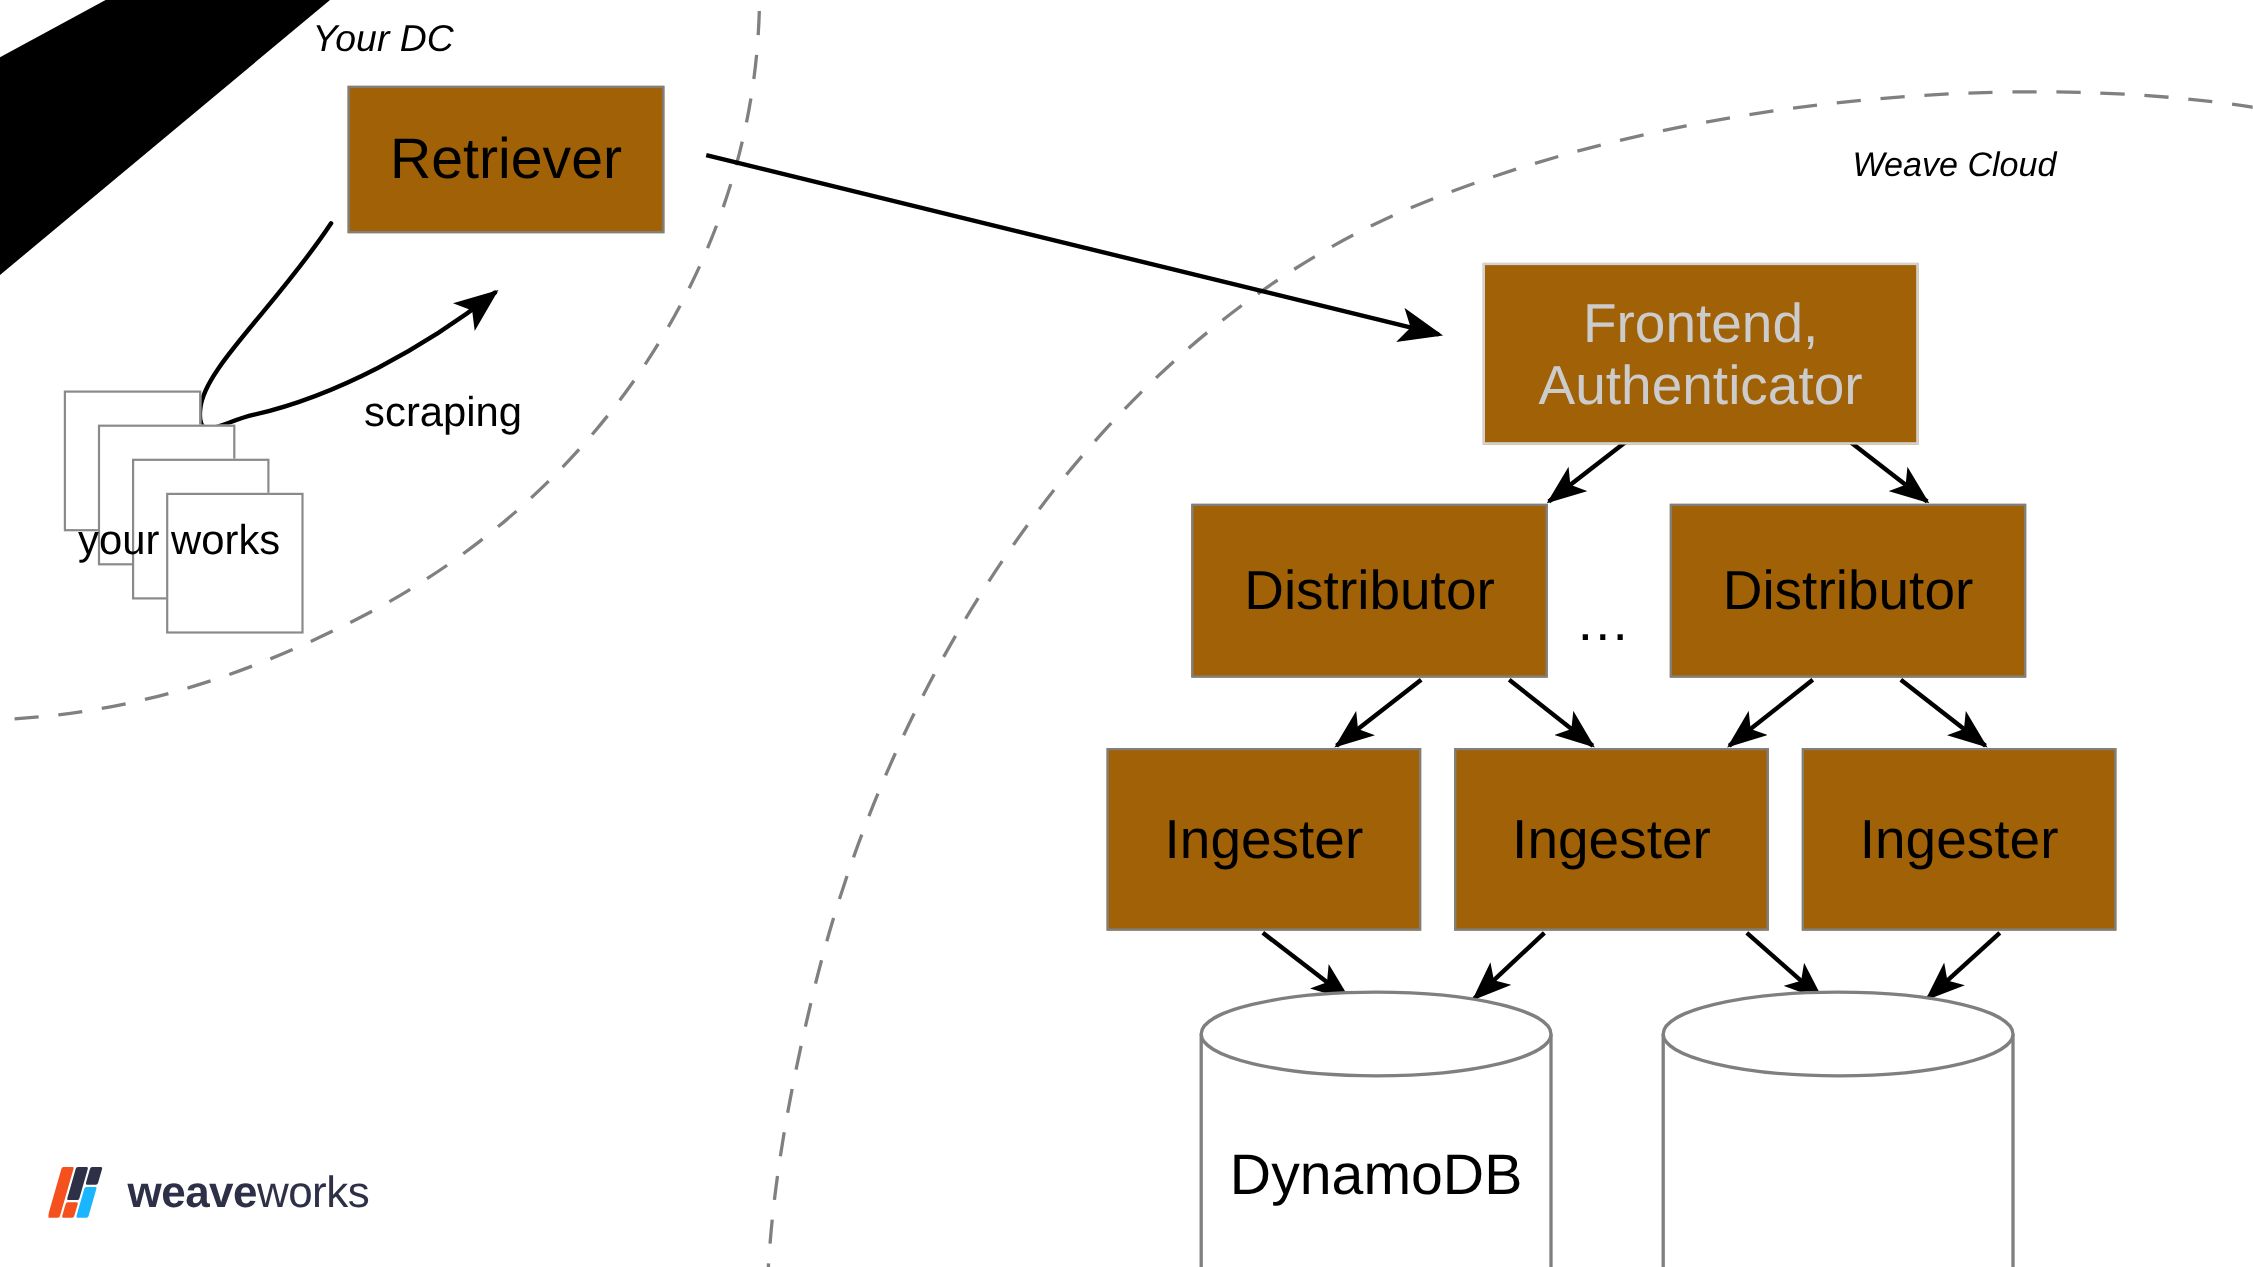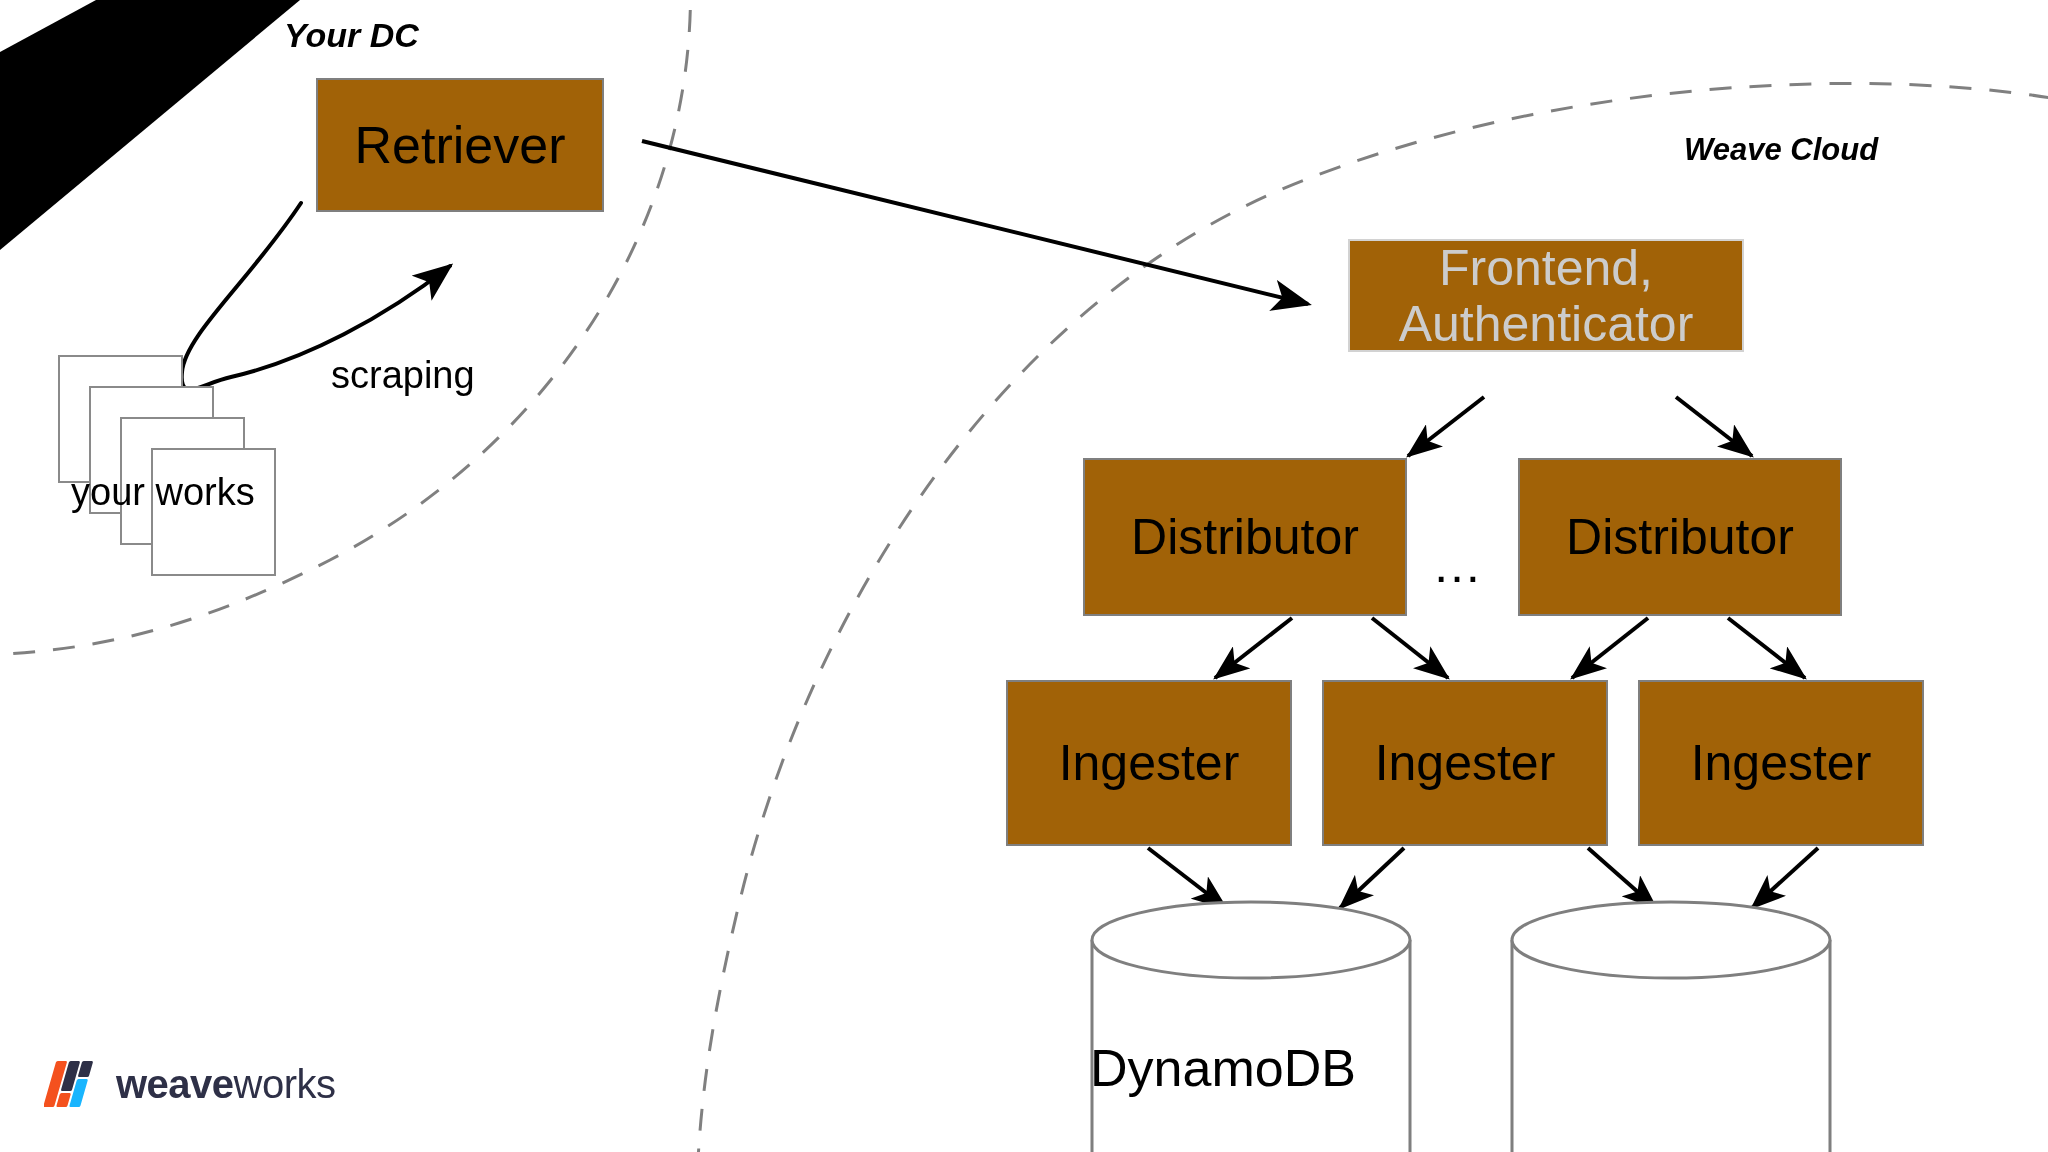--- a/index.html
+++ b/index.html
@@ -39,21 +39,21 @@
     white-space: pre-line;
   }
   .node-box.faded {
     border-color: #d2d2d2;
     color: #cccccc;
   }
 
   
   .region-title {
     position: absolute;
-    font-weight: bold;
+    font-weight: normal;
     font-style: italic;
     color: #000000;
     white-space: nowrap;
   }
 
   
   .plain-label {
     position: absolute;
     color: #000000;
     white-space: nowrap;
@@ -81,20 +81,21 @@
   }
   .cylinder .cyl-svg {
     position: absolute;
     top: 0; left: 0;
     overflow: visible;
   }
   .cylinder .cyl-label {
     position: absolute;
     left: 0;
     width: 100%;
+    text-align: center;
     color: #000000;
     white-space: nowrap;
   }
 
   
   #weaveworks-logo {
     position: absolute;
     left: 44px;
     top: 1055px;
     display: flex;
@@ -157,21 +158,21 @@
   <div class="job-sheet s1"></div>
   <div class="job-sheet s2"></div>
   <div class="job-sheet s3"></div>
   <div class="job-sheet s4"></div>
   <div class="plain-label" id="jobs-label" style="left:71px; top:447px; font-size:38px;">your works</div>
 
   <div class="plain-label" style="left:331px; top:330px; font-size:38px;">scraping</div>
 
   <div class="node-box" style="left:316px; top:78px; width:288px; height:134px; font-size:52px;">Retriever</div>
 
-  <div class="node-box faded" style="left:1348px; top:239px; width:396px; height:113px; font-size:50px;">Frontend,
+  <div class="node-box faded" style="left:1348px; top:239px; width:396px; height:165px; font-size:50px;">Frontend,
 Authenticator</div>
 
   <div class="node-box" style="left:1083px; top:458px; width:324px; height:158px; font-size:50px;">Distributor</div>
 
   <div class="plain-label" style="left:1432px; top:512px; font-size:50px;">…</div>
 
   <div class="node-box" style="left:1518px; top:458px; width:324px; height:158px; font-size:50px;">Distributor</div>
 
   <div class="node-box" style="left:1006px; top:680px; width:286px; height:166px; font-size:50px;">Ingester</div>
 

